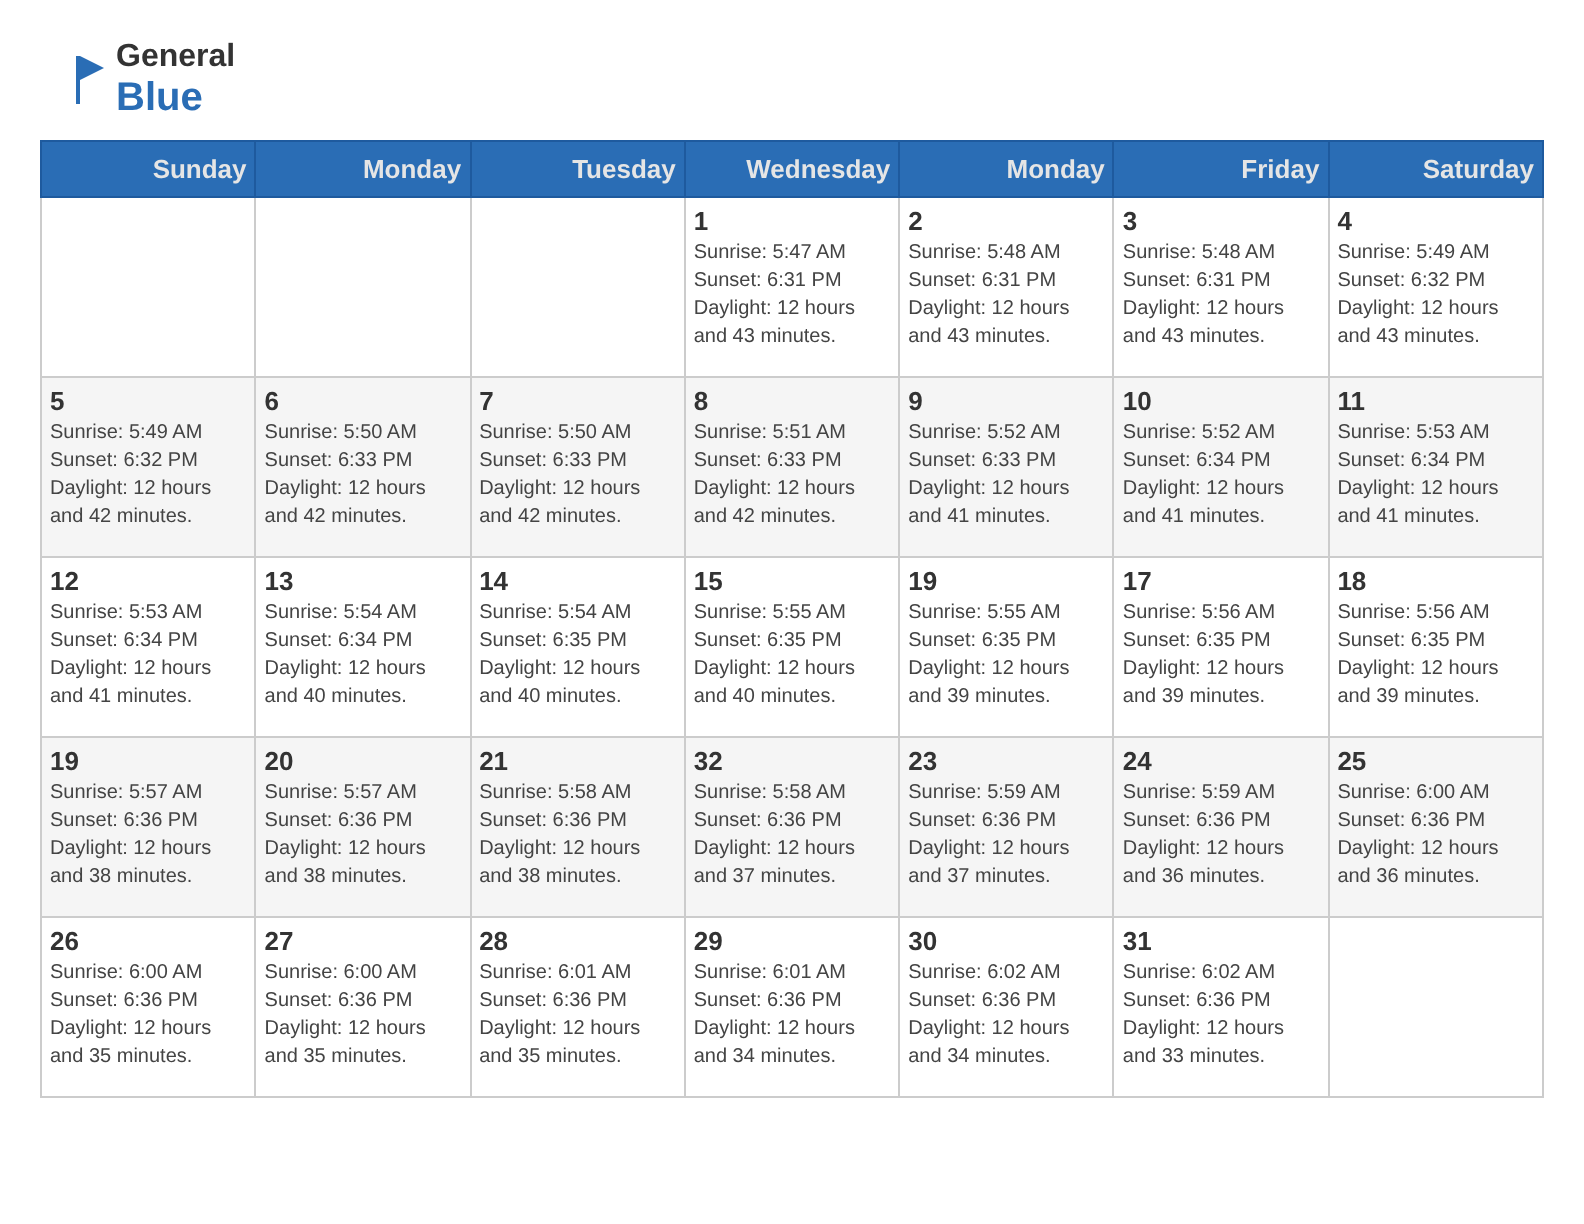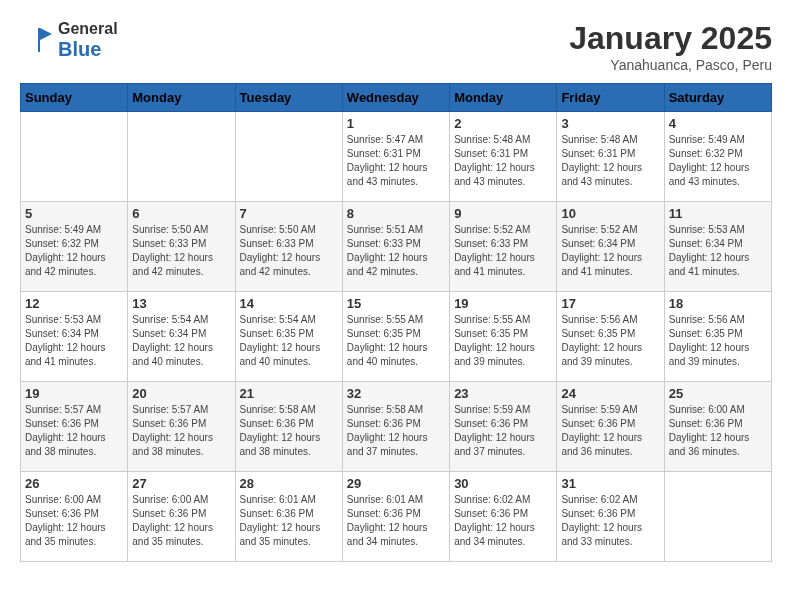--- a/index.html
+++ b/index.html
@@ -5,21 +5,21 @@
     * { box-sizing: border-box; margin: 0; padding: 0; }
     body {
       font-family: Arial, sans-serif;
       background: #fff;
       width: 792px;
       min-height: 612px;
       padding: 20px;
     }
     .header-area {
       display: flex;
-      justify-content: space-between;
+      justify-content: flex-start;
       align-items: flex-start;
       margin-bottom: 10px;
       gap: 48px;
     }
     .logo {
       display: flex;
       align-items: center;
       gap: 6px;
     }
     .title-area {
@@ -34,25 +34,25 @@
       font-size: 14px;
       color: #555;
     }
     table {
       width: 100%;
       border-collapse: collapse;
       border: 1px solid #ccc;
     }
     thead tr th {
       background-color: #2a6db5;
-      color: #000000;
+      color: #e5e5e5;
       font-size: 13px;
       font-weight: bold;
       padding: 6px 4px;
-      text-align: left;
+      text-align: right;
       border: 1px solid #1e5a9e;
     }
     tbody tr td {
       vertical-align: top;
       width: calc(100% / 7);
       border: 1px solid #ccc;
       padding: 4px;
       font-size: 10px;
       color: #333;
       height: 90px;
@@ -84,24 +84,20 @@
   <div class="logo">
   <svg width="32" height="32" viewBox="0 0 32 32">
     <polygon points="20,4 32,10 20,16" fill="#2a6db5"></polygon>
     <rect x="18" y="4" width="2" height="24" fill="#2a6db5"></rect>
   </svg>
   <div>
     <div style="font-size:16px;font-weight:bold;color:#333;line-height:1.1;">General</div>
     <div style="font-size:20px;font-weight:bold;color:#2a6db5;line-height:1.1;">Blue</div>
   </div>
 </div>
-  <div class="title-area">
-    <div class="calendar-title">January 2025</div>
-    <div class="calendar-subtitle">Yanahuanca, Pasco, Peru</div>
-  </div>
 </div>
 
 <table>
   <thead>
     <tr>
       <th>Sunday</th>
       <th>Monday</th>
       <th>Tuesday</th>
       <th>Wednesday</th>
       <th>Monday</th>

